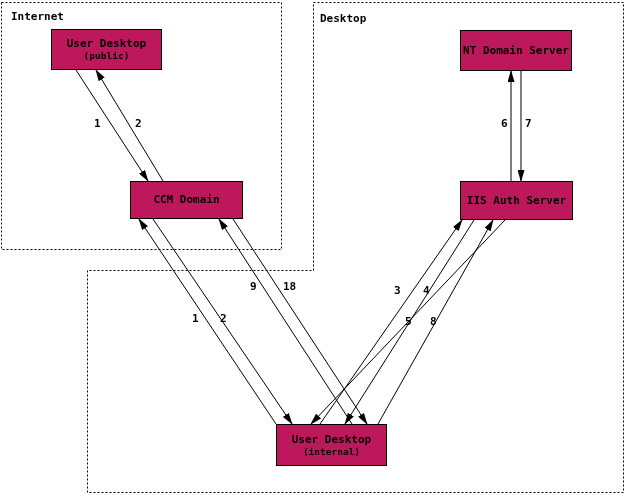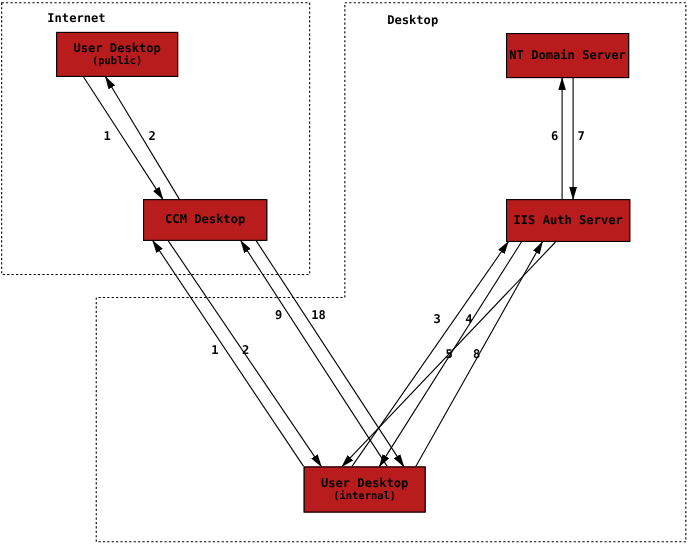--- a/index.html
+++ b/index.html
@@ -1,26 +1,26 @@
 <!DOCTYPE html>
 <html><head>
 <meta charset="utf-8">
 <style>
   html,body{margin:0;padding:0;background:#ffffff;}
   .stage{position:relative;width:627px;height:497px;background:#ffffff;overflow:hidden;
          font-family:"DejaVu Sans Mono",monospace;}
   svg.overlay{position:absolute;left:0;top:0;}
   .flowline{stroke:#000;stroke-width:1;}
   .zoneborder{fill:none;stroke:#000;stroke-width:1;stroke-dasharray:2 2;}
-  .node{position:absolute;background:#b91c1c;border:1px solid #000;
+  .node{position:absolute;background:#be185d;border:1px solid #000;
         display:flex;flex-direction:column;align-items:center;justify-content:center;
         text-align:center;}
   .node .t{font:bold 11px "DejaVu Sans Mono",monospace;white-space:nowrap;line-height:12px;}
   .node .s{font:bold 9.5px "DejaVu Sans Mono",monospace;white-space:nowrap;line-height:11px;}
-  .zonelabel{position:absolute;font:bold 11px "DejaVu Sans Mono",monospace;white-space:nowrap;margin-left:32px;}
+  .zonelabel{position:absolute;font:bold 11px "DejaVu Sans Mono",monospace;white-space:nowrap;}
   .num{position:absolute;font:bold 11px "DejaVu Sans Mono",monospace;line-height:11px;white-space:nowrap;}
 </style>
 </head>
 <body>
 
 <div class="stage">
 
   <svg class="overlay" width="627" height="497" viewBox="0 0 627 497">
     <defs>
       <marker id="arrowhead" viewBox="0 0 12 7" refX="11" refY="3.5" markerWidth="12" markerHeight="7" orient="auto" markerUnits="userSpaceOnUse">
@@ -52,21 +52,21 @@
 
   <div class="zonelabel" style="left:11px;top:10px">Internet</div>
   <div class="zonelabel" style="left:320px;top:12px">Desktop</div>
 
   <div class="node" style="left:51px;top:29px;width:109px;height:39px">
     <div class="t">User Desktop</div>
     <div class="s">(public)</div>
   </div>
 
   <div class="node" style="left:130px;top:181px;width:111px;height:36px">
-    <div class="t">CCM Desktop</div>
+    <div class="t">CCM Domain</div>
   </div>
 
   <div class="node" style="left:460px;top:181px;width:111px;height:37px">
     <div class="t">IIS Auth Server</div>
   </div>
 
   <div class="node" style="left:460px;top:30px;width:110px;height:39px">
     <div class="t">NT Domain Server</div>
   </div>
 

